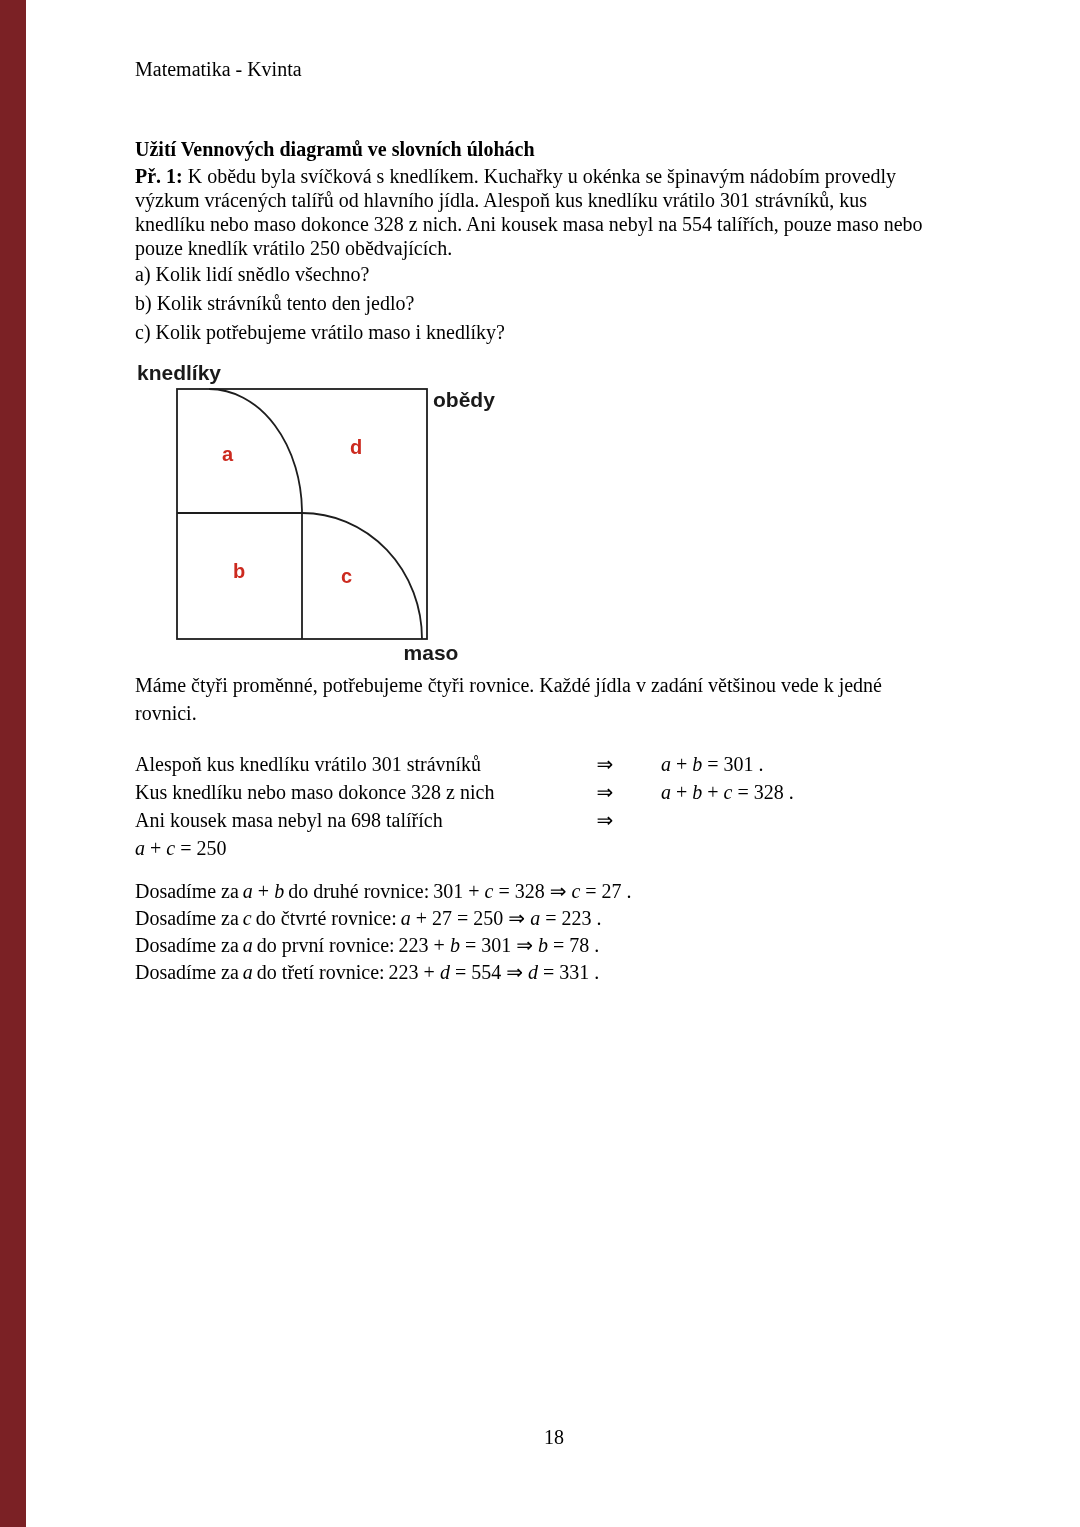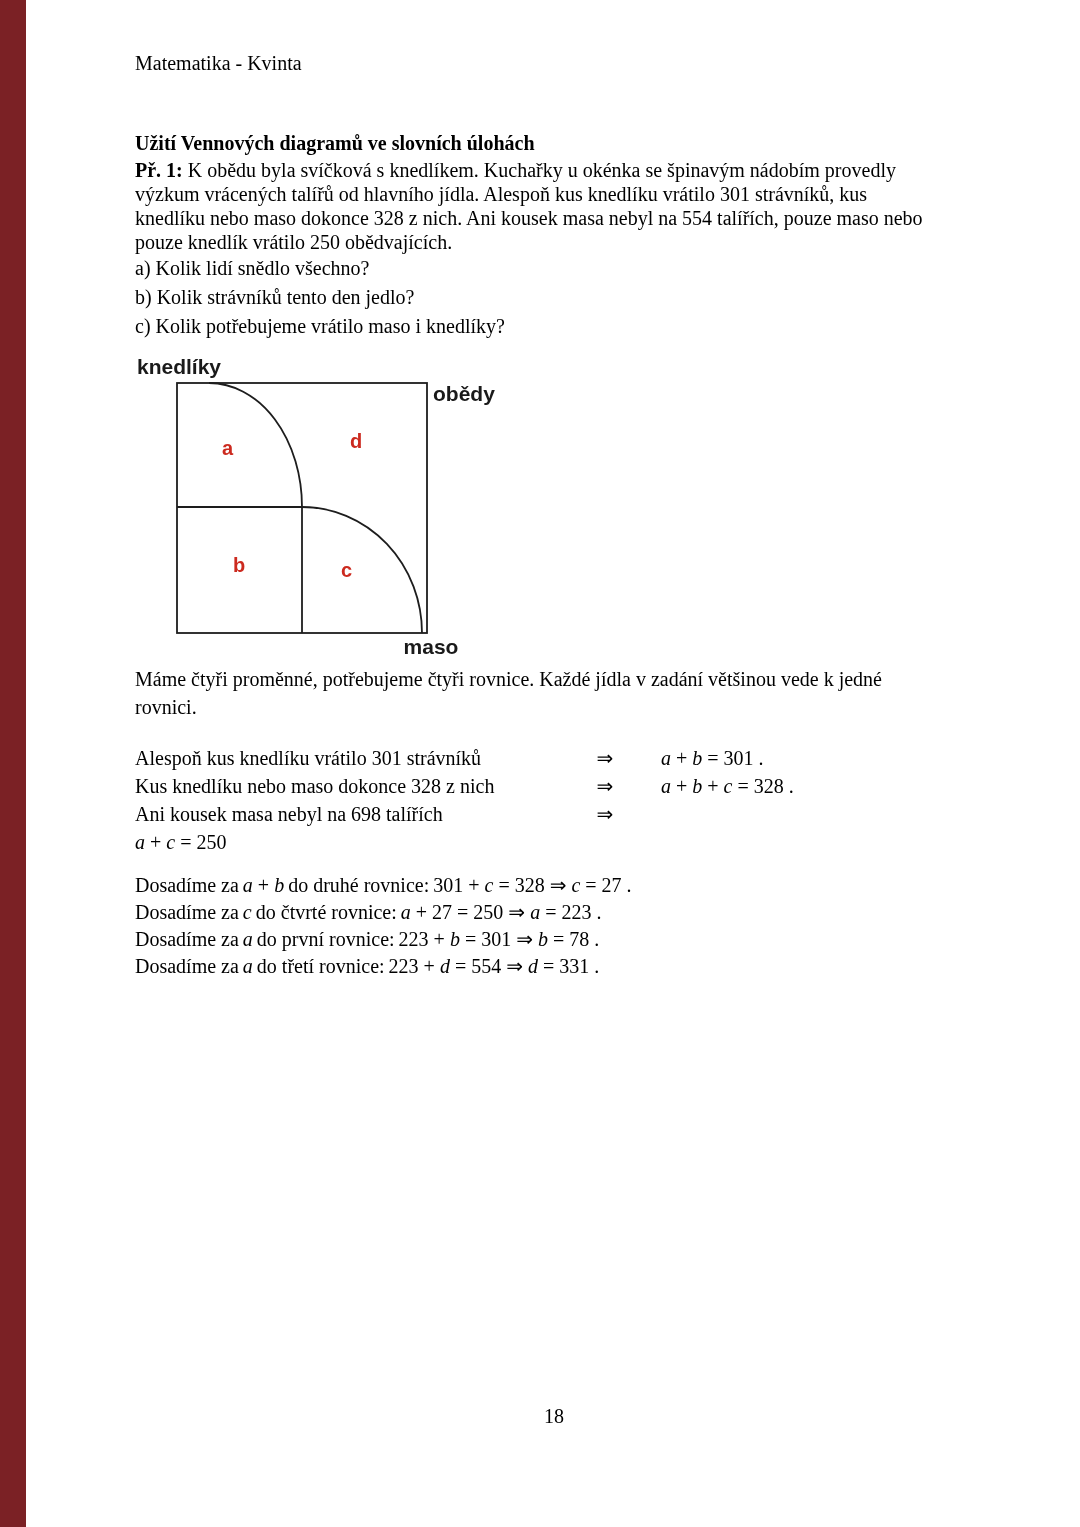--- a/index.html
+++ b/index.html
@@ -11,21 +11,21 @@
     font-family:"Liberation Serif", serif;
     font-size:20px; color:#000;
     overflow:hidden;
   }
   .accent-bar {
     position:absolute; left:0; top:0;
     width:26px; height:100%;
     background:#7b2125;
   }
   .content {
-    position:absolute; left:135px; top:52px; width:820px;
+    position:absolute; left:135px; top:58px; width:820px;
   }
   .doc-header { font-size:20px; line-height:23px; }
   .section-title { font-size:20px; font-weight:bold; margin-top:54px; line-height:29px; }
   .problem { width:800px; line-height:24px; }
   .problem b { font-weight:bold; }
   .questions { line-height:29px; }
   .diagram { display:block; margin-top:16px; }
   .diagram .outline { fill:none; stroke:#1d1d1d; stroke-width:1.8; }
   .diagram .set-label {
     font-family:"Liberation Sans", sans-serif;
@@ -37,21 +37,21 @@
   }
   .explain { width:812px; line-height:28px; }
   .eq-table { margin-top:23px; }
   .eq-row { display:grid; grid-template-columns:440px 60px 1fr; line-height:28px; }
   .eq-row .arrow { text-align:center; }
   .eq-row .eq { padding-left:26px; }
   .math i { font-style:italic; }
   .subs { margin-top:16px; line-height:27px; }
   .sub-line .math { margin:0 4px; }
   .page-number {
-    position:absolute; left:0; bottom:99px; width:1080px;
+    position:absolute; left:0; bottom:78px; width:1080px;
     text-align:center; font-size:20px;padding-left:28px;
   }
 </style>
 </head>
 <body>
 
 <div class="page">
   <div class="accent-bar"></div>
 
   <div class="content">

